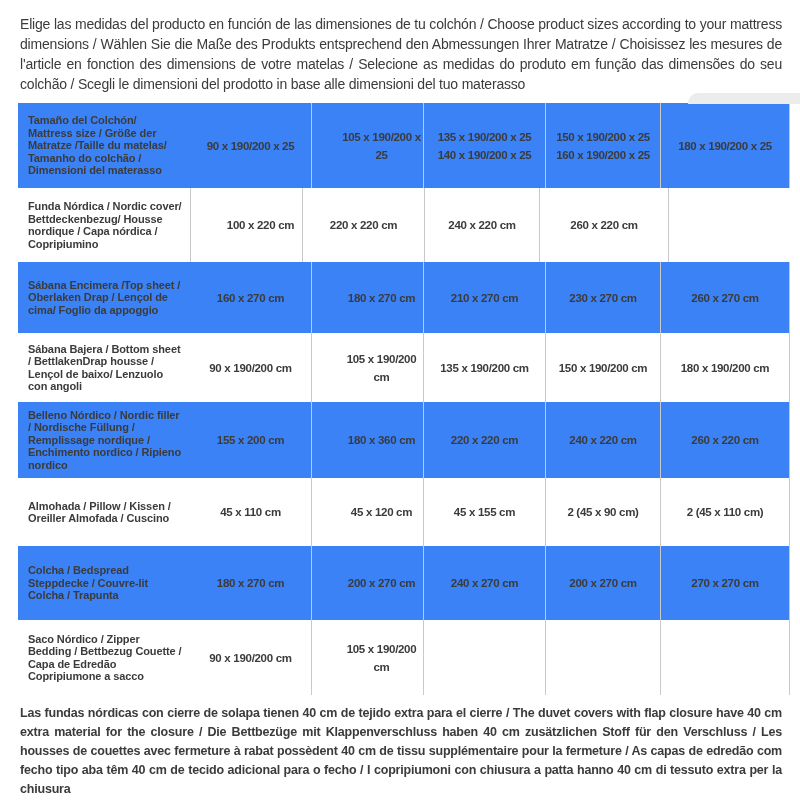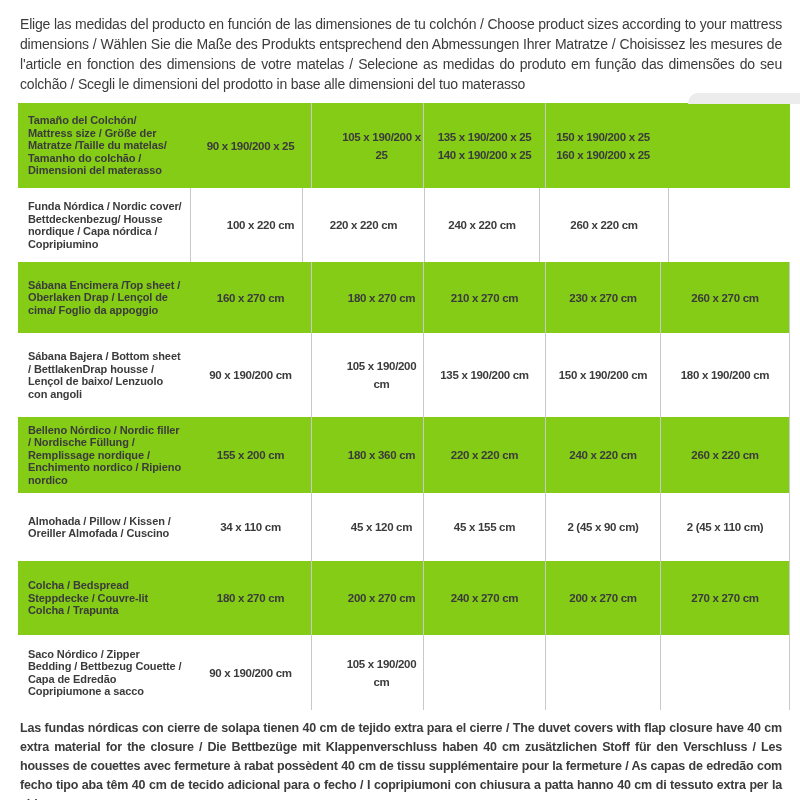--- a/index.html
+++ b/index.html
@@ -24,21 +24,21 @@
     top: 93px; right: 0;
     width: 112px; height: 11px;
     background: #ececec;
     border-radius: 10px 0 0 0;
   }
   .size-table {
     margin: 9px 10px 0 18px;
     width: 772px;
   }
   .row { display: flex; width: 772px; }
-  .row.stripe { background: #84cc16; }
+  .row.stripe { background: #3b82f6; }
   .cell {
     display: flex;
     flex-direction: column;
     justify-content: center;
   }
   .cell.label {
     width: 172px;
     padding: 6px 8px 6px 10px;
     font-size: 11px;
     line-height: 12.5px;
@@ -88,20 +88,23 @@
         <span>105 x 190/200 x 25</span>
       </div>
     <div class="cell val c3">
         <span>135 x 190/200 x 25</span>
         <span>140 x 190/200 x 25</span>
       </div>
     <div class="cell val c4">
         <span>150 x 190/200 x 25</span>
         <span>160 x 190/200 x 25</span>
       </div>
+    <div class="cell val c5">
+        <span>180 x 190/200 x 25</span>
+      </div>
   </div>
 
   <div class="row" style="height:74px">
     <div class="cell label">Funda Nórdica / Nordic cover/ Bettdeckenbezug/ Housse nordique / Capa nórdica / Copripiumino</div>
     <div class="cell val c2">
         <span>100 x 220 cm</span>
       </div>
     <div class="cell val c3">
         <span>220 x 220 cm</span>
       </div>
@@ -125,21 +128,21 @@
         <span>210 x 270 cm</span>
       </div>
     <div class="cell val c4">
         <span>230 x 270 cm</span>
       </div>
     <div class="cell val c5">
         <span>260 x 270 cm</span>
       </div>
   </div>
 
-  <div class="row" style="height:84px">
+  <div class="row" style="height:69px">
     <div class="cell label">Sábana Bajera / Bottom sheet / BettlakenDrap housse / Lençol de baixo/ Lenzuolo con angoli</div>
     <div class="cell val c1">
         <span>90 x 190/200 cm</span>
       </div>
     <div class="cell val c2">
         <span>105 x 190/200 cm</span>
       </div>
     <div class="cell val c3">
         <span>135 x 190/200 cm</span>
       </div>
@@ -166,21 +169,21 @@
         <span>240 x 220 cm</span>
       </div>
     <div class="cell val c5">
         <span>260 x 220 cm</span>
       </div>
   </div>
 
   <div class="row" style="height:68px">
     <div class="cell label">Almohada / Pillow / Kissen / Oreiller Almofada / Cuscino</div>
     <div class="cell val c1">
-        <span>34 x 110 cm</span>
+        <span>45 x 110 cm</span>
       </div>
     <div class="cell val c2">
         <span>45 x 120 cm</span>
       </div>
     <div class="cell val c3">
         <span>45 x 155 cm</span>
       </div>
     <div class="cell val c4">
         <span>2 (45 x 90 cm)</span>
       </div>

